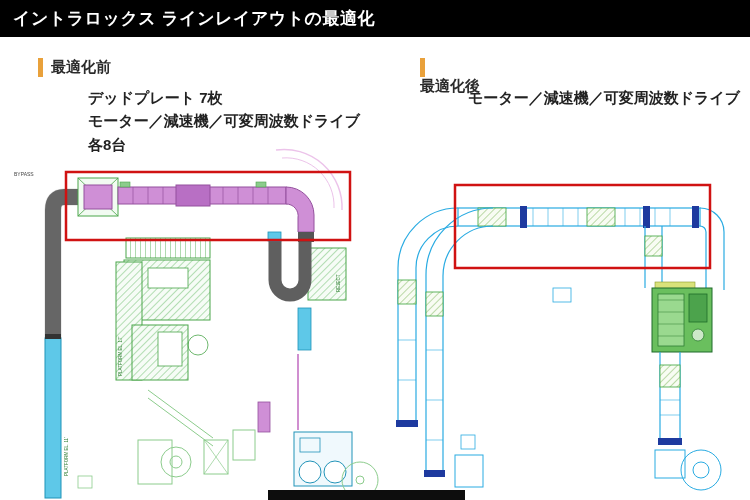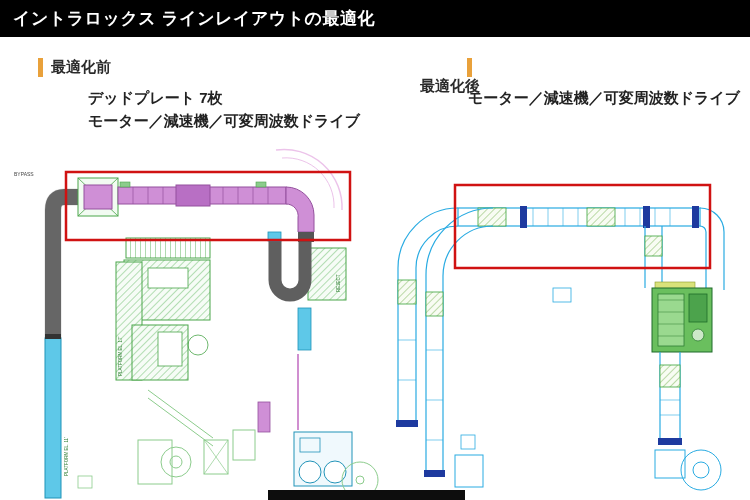--- a/index.html
+++ b/index.html
@@ -9,21 +9,21 @@
     background:#ffffff; overflow:hidden; position:relative;
   }
   .slide { position:relative; width:750px; height:500px; background:#fff; }
 
   .titlebar {
     position:absolute; top:0; left:0; width:750px; height:37px;
     background:#000; display:flex; align-items:center; padding-left:13px;
   }
   .titlebar h1 { color:#fff; font-size:17px; font-weight:bold; letter-spacing:.5px; }
 
-  .panel-heading { position:absolute; display:flex; align-items:flex-end; }
+  .panel-heading { position:absolute; display:flex; align-items:flex-start; }
   .accent-bar { width:5px; height:19px; background:#E9A13B; margin-right:8px; }
   .panel-heading h2 { font-size:15px; font-weight:bold; color:#2b2b2b; }
 
   .specs { position:absolute; font-size:15px; font-weight:bold; color:#222; line-height:1.55;margin-left:28px; }
 
   .heading-before { left:38px; top:58px; }
   .specs-before   { left:60px; top:86px; }
   .heading-after  { left:420px; top:58px;flex-direction:column; }
   .specs-after    { left:440px; top:86px; }
 
@@ -42,20 +42,21 @@
     <h1>イントラロックス ラインレイアウトの最適化</h1>
   </header>
 
   <div class="panel-heading heading-before">
     <span class="accent-bar"></span>
     <h2>最適化前</h2>
   </div>
   <div class="specs specs-before">
     <div>デッドプレート 7枚</div>
     <div>モーター／減速機／可変周波数ドライブ</div>
+    <div>各8台</div>
   </div>
 
   <div class="panel-heading heading-after">
     <span class="accent-bar"></span>
     <h2>最適化後</h2>
   </div>
   <div class="specs specs-after">
     <div>モーター／減速機／可変周波数ドライブ</div>
   </div>
 

